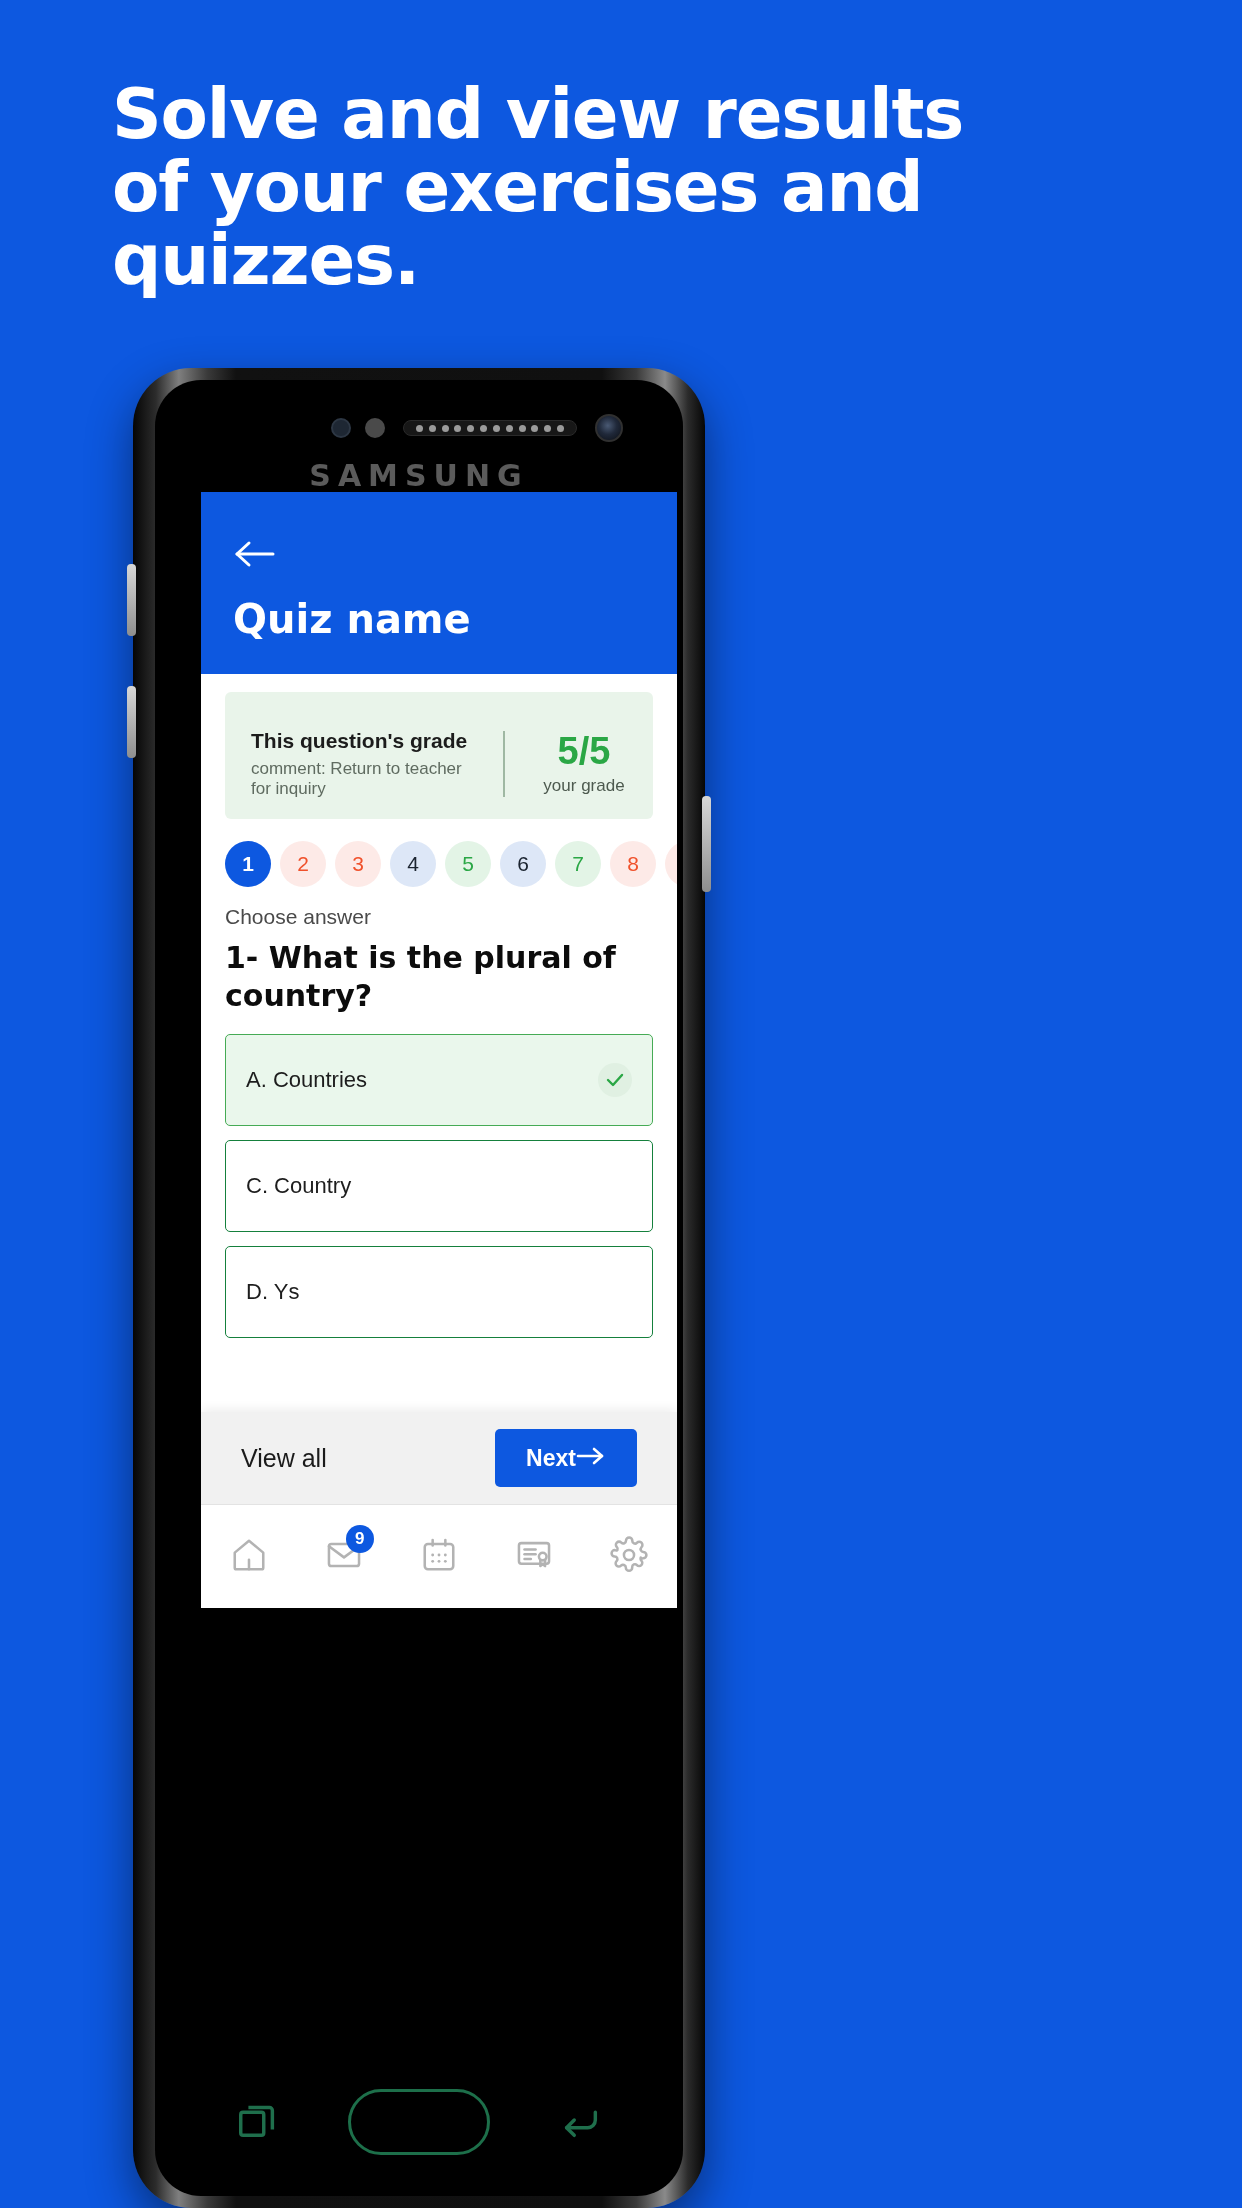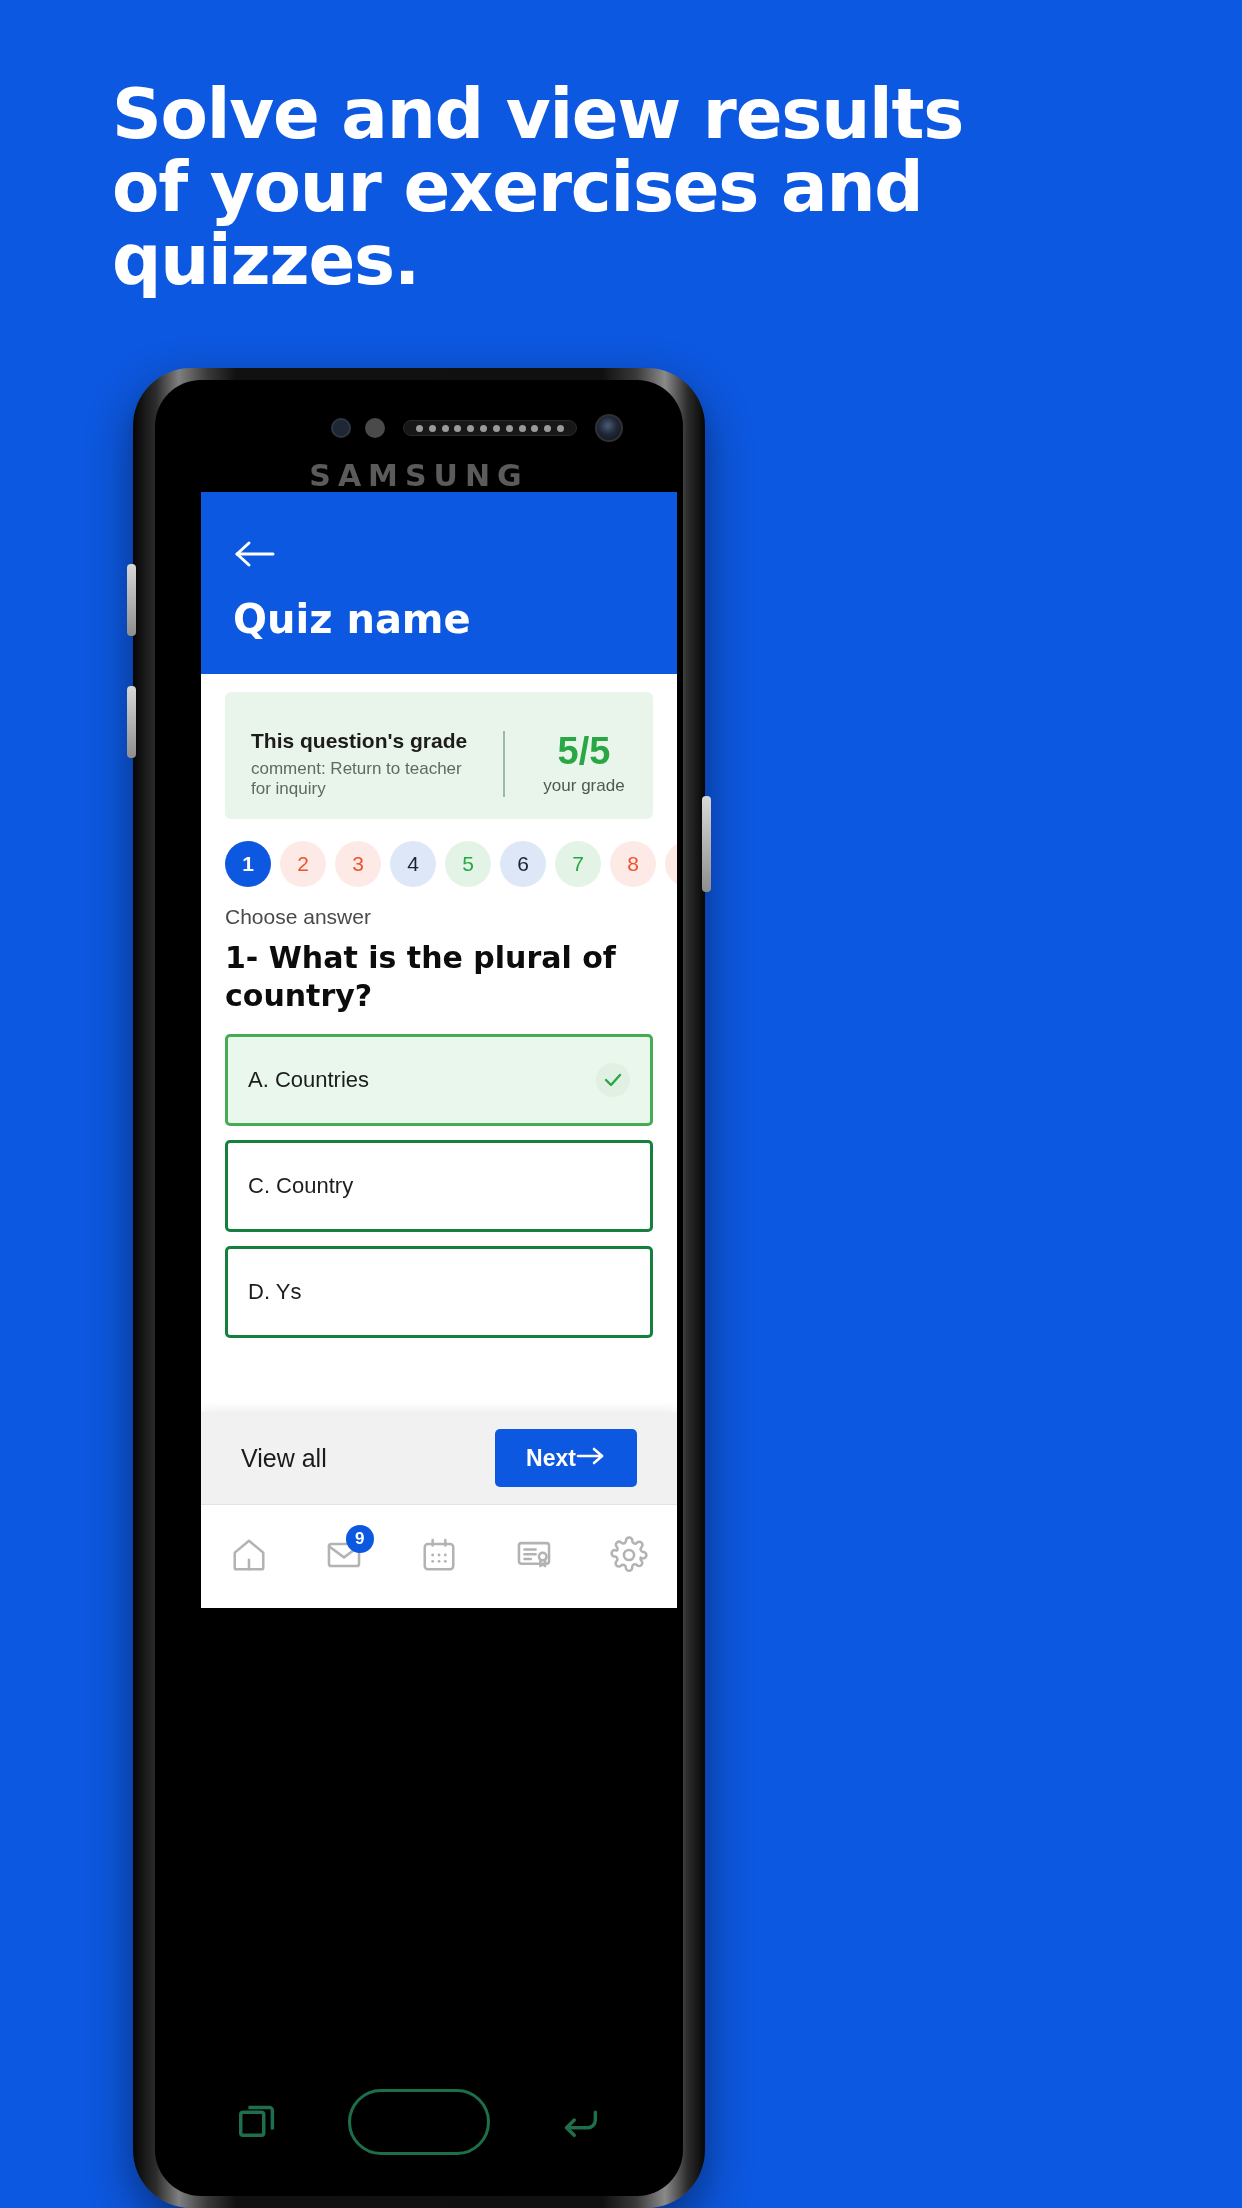--- a/index.html
+++ b/index.html
@@ -129,21 +129,21 @@
   .pill.right{ background:#e3f4e6; color:#2aa745; }
 
   .choose{ margin:18px 24px 0 24px; font-size:21px; color:#4a4a4a; }
   .question{
     margin:10px 24px 0 24px; font-size:30px; font-weight:bold; color:#0c0c0c;
     line-height:1.28; font-family:"DejaVu Sans", sans-serif;
   }
 
   .answers{ margin:18px 24px 0 24px; }
   .answer{
-    border:3px solid #15803d; border-radius:5px; background:#fff;
+    border:1px solid #15803d; border-radius:5px; background:#fff;
     height:92px; display:flex; align-items:center;
     padding:0 20px; margin-bottom:14px; position:relative;
   }
   .answer .txt{ font-size:22px; color:#1d1d1d; }
   .answer.correct{ background:#eaf7ec; border-color:#46ab55; }
   .answer.incorrect{ background:#fdecea; border-color:#e0442f; }
   .check{
     position:absolute; right:20px; top:50%; transform:translateY(-50%);
     width:34px; height:34px; border-radius:50%; background:#e0f0e2;
     display:flex; align-items:center; justify-content:center;

